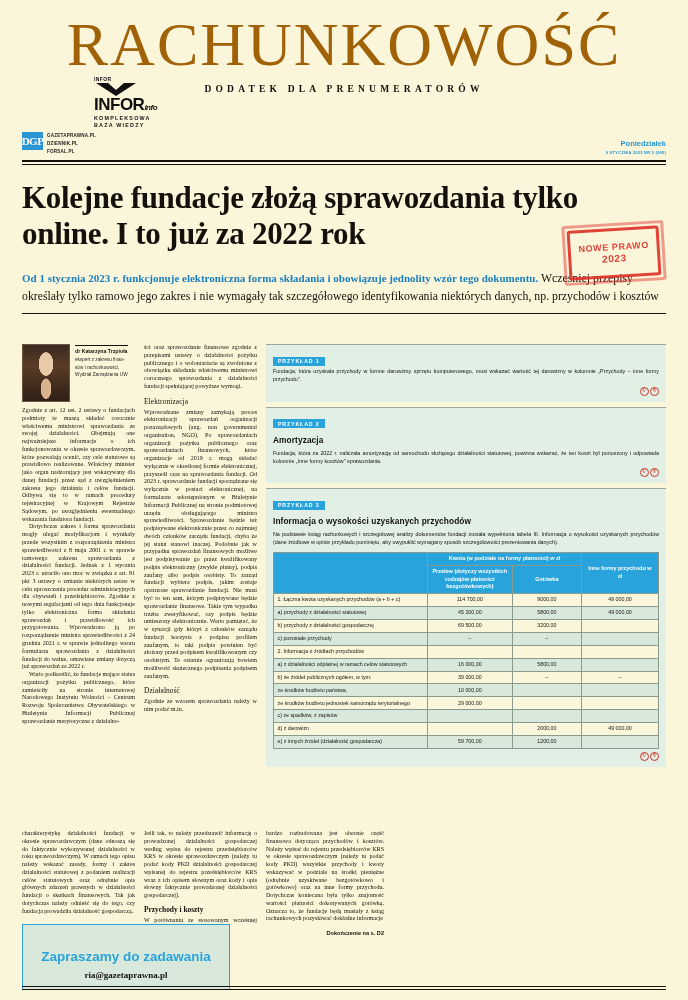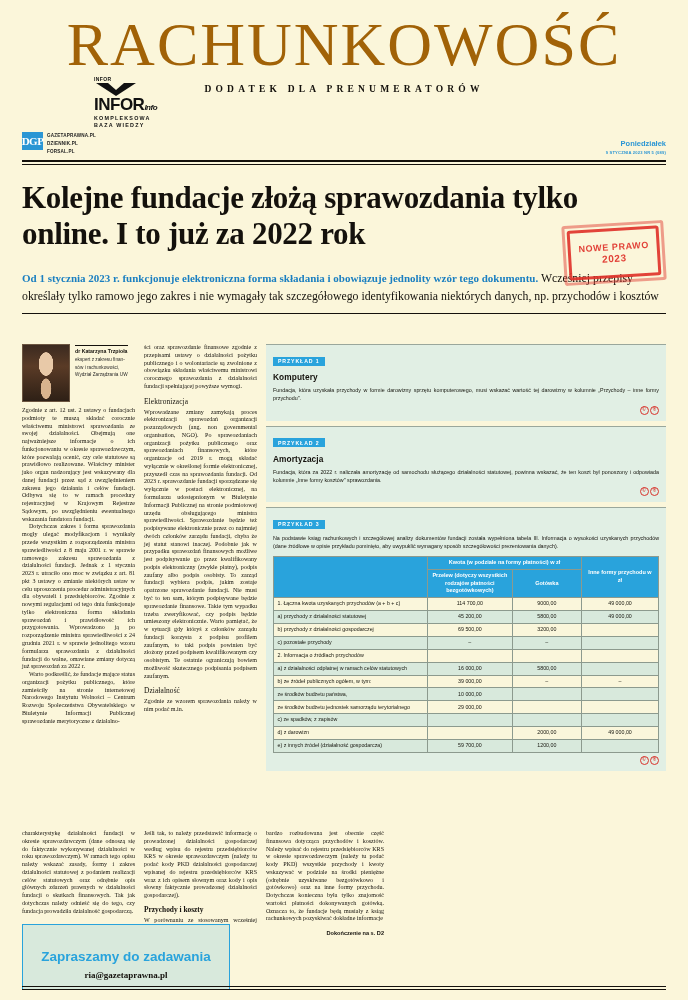--- a/index.html
+++ b/index.html
@@ -313,34 +313,34 @@
       <h3>Elektronizacja</h3>
       <p class="noind">Wprowadzane zmiany zamykają proces elektronizacji sprawozdań organizacji pozarządowych (ang. non governmental organisation, NGO). Po sprawozdaniach organizacji pożytku publicznego oraz sprawozdaniach finansowych, które organizacje od 2019 r. mogą składać wyłącznie w określonej formie elektronicznej, przyszedł czas na sprawozdania fundacji. Od 2023 r. sprawozdanie fundacji sporządzane się wyłącznie w postaci elektronicznej, na formularzu udostępnionym w Biuletynie Informacji Publicznej na stronie podmiotowej urzędu obsługującego ministra sprawiedliwości. Sprawozdanie będzie też podpisywane elektronicznie przez co najmniej dwóch członków zarządu fundacji, chyba że jej statut stanowi inaczej. Podobnie jak w przypadku sprawozdań finansowych możliwe jest podpisywanie go przez kwalifikowany podpis elektroniczny (zwykłe płatny), podpis zaufany albo podpis osobisty. To zarząd fundacji wybiera podpis, jakim zostaje opatrzone sprawozdanie fundacji. Nie musi być to ten sam, którym podpisywane będzie sprawozdanie finansowe. Takie tym wypadku trzeba zweryfikować, czy podpis będzie umieszony elektronicznie. Warto pamiętać, że w sytuacji gdy któryś z członków zarządu fundacji korzysta z podpisu profilem zaufanym, to taki podpis powinien być złożony przed podpisem kwalifikowanym czy osobistym. Te ostatnie ograniczają bowiem możliwość skutecznego podpisania podpisem zaufanym.</p>
       <h3>Działalność</h3>
       <p class="noind">Zgodnie ze wzorem sprawozdania należy w nim podać m.in.</p>
     </div>
 
     <div class="rightcol">
 
       <div class="ex-box">
         <span class="ex-tag">PRZYKŁAD 1</span>
-        <div class="ex-title">Komputery</div>
         <div class="ex-body">Fundacja, która uzyskała przychody w formie darowizny sprzętu komputerowego, musi wskazać wartość tej darowizny w kolumnie „Przychody – inne formy przychodu".</div>
         <div class="ex-marks"><span>©</span><span>®</span></div>
       </div>
 
       <div class="ex-box">
         <span class="ex-tag">PRZYKŁAD 2</span>
         <div class="ex-title">Amortyzacja</div>
         <div class="ex-body">Fundacja, która za 2022 r. naliczała amortyzację od samochodu służącego działalności statutowej, powinna wskazać, że ten koszt był ponoszony i odpowiada kolumnie „Inne formy kosztów" sprawozdania.</div>
         <div class="ex-marks"><span>©</span><span>®</span></div>
       </div>
 
       <div class="ex-box">
         <span class="ex-tag">PRZYKŁAD 3</span>
+        <div class="ex-title">Informacja o wysokości uzyskanych przychodów</div>
         <div class="ex-note">Na podstawie ksiąg rachunkowych i szczegółowej analizy dokumentów fundacji została wypełniona tabela III. Informacja o wysokości uzyskanych przychodów (dane źródłowe w opisie przykładu pominięto, aby uwypuklić wymagany sposób szczegółowości prezentowania danych).</div>
 
         <table class="fin">
           <thead>
             <tr>
               <th rowspan="2" class="c-label"></th>
               <th colspan="2" class="c-prz">Kwota (w podziale na formy płatności) w zł</th>
               <th rowspan="2" class="c-inne">Inne formy przychodu w zł</th>
             </tr>
             <tr>

